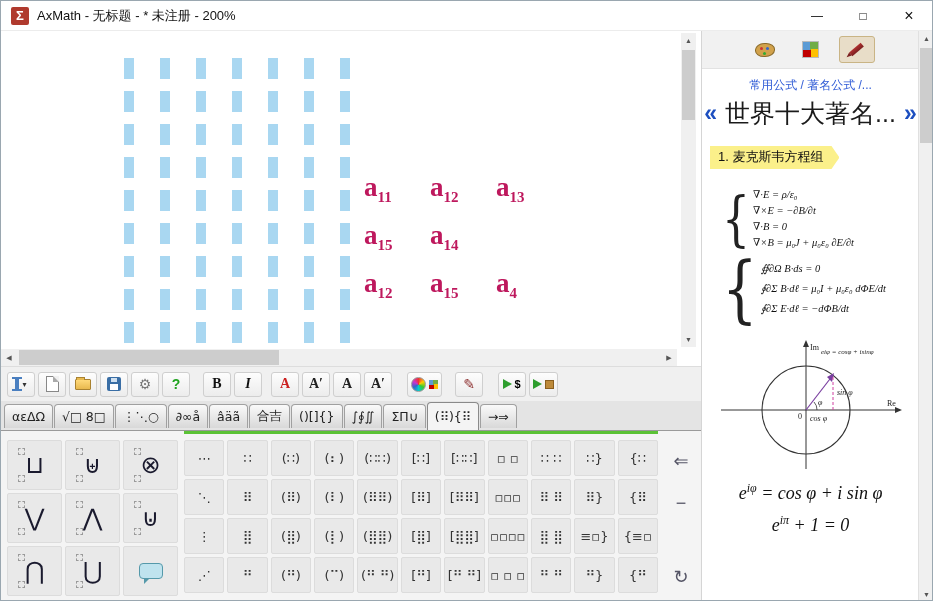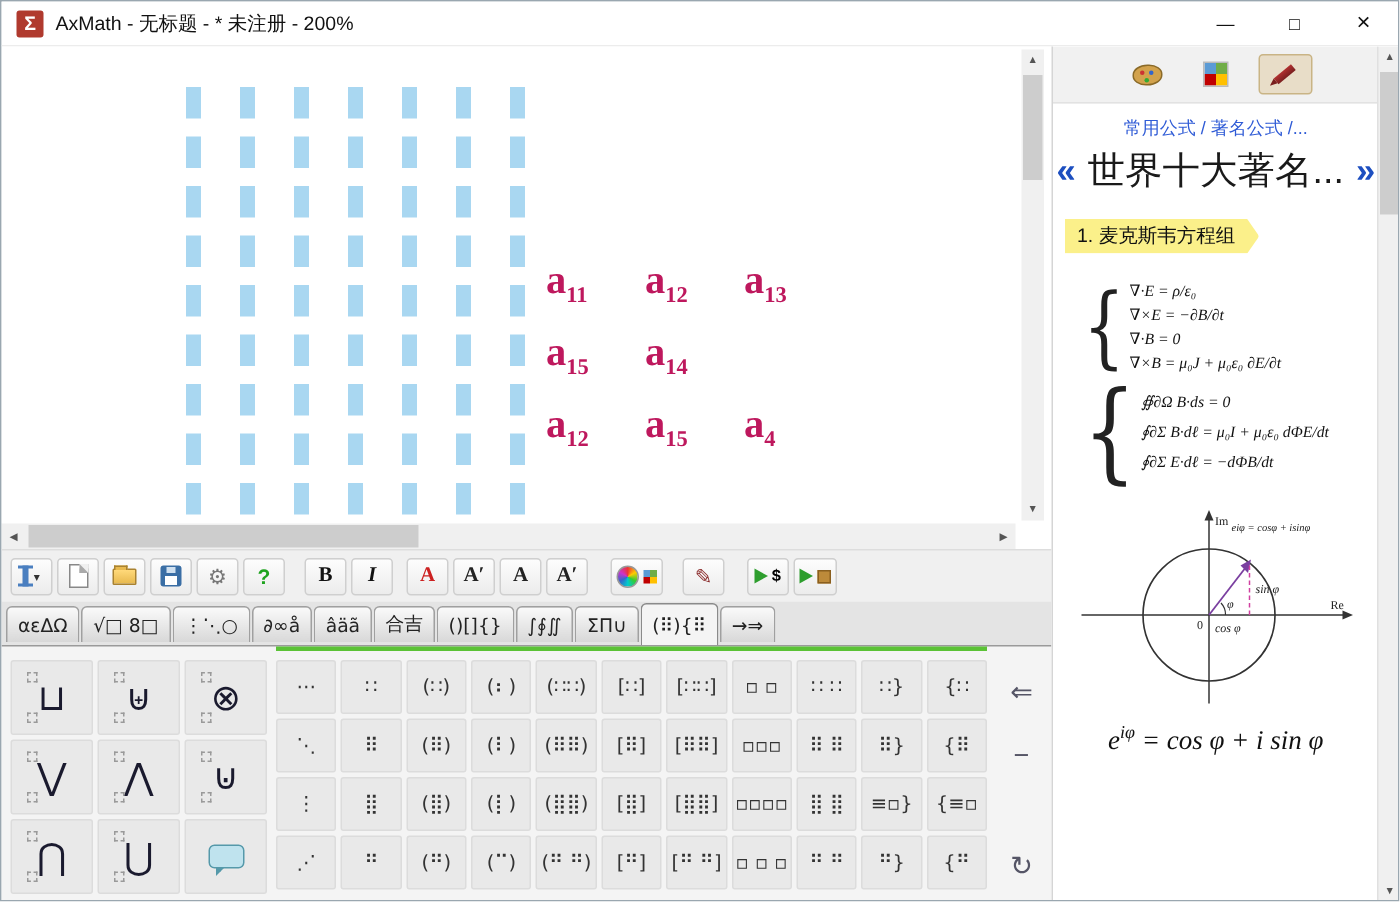--- a/index.html
+++ b/index.html
@@ -456,20 +456,23 @@
           <text class="lbl" x="176" y="71">Re</text>
           <text class="lbl" x="87" y="84">0</text>
           <text class="lbl i" x="99" y="86">cos φ</text>
           <text class="lbl i" x="126" y="60">sin φ</text>
           <text class="lbl i" x="107" y="70">φ</text>
           <text class="lbl tiny i" x="110" y="19" fill="#8a3a9a">eiφ = cosφ + isinφ</text>
         </svg>
         <div class="formula">
           <span>e</span><sup>iφ</sup><span> = cos φ + i sin φ</span>
         </div>
+        <div class="formula">
+          <span>e</span><sup>iπ</sup><span> + 1 = 0</span>
+        </div>
       </div>
     </div>
     <div class="side-scroll">
       <div class="sarrow up">▲</div>
       <div class="thumb"></div>
       <div class="sarrow down">▼</div>
     </div>
   </div>
 
 </div>

